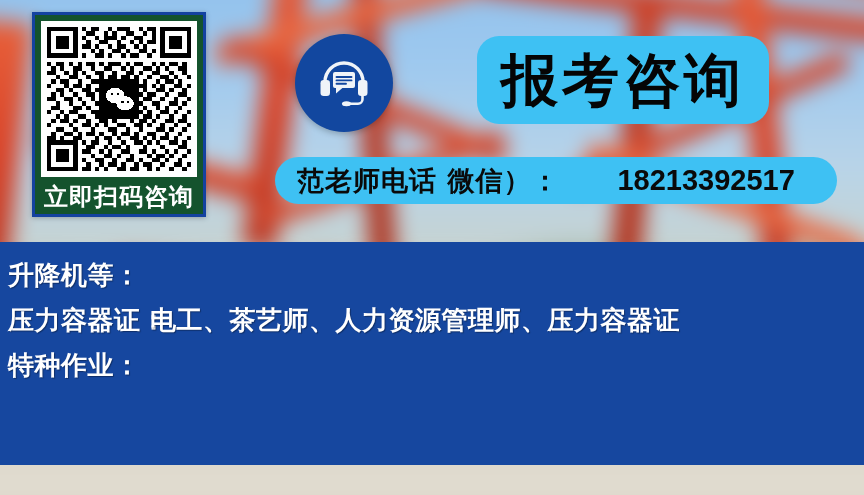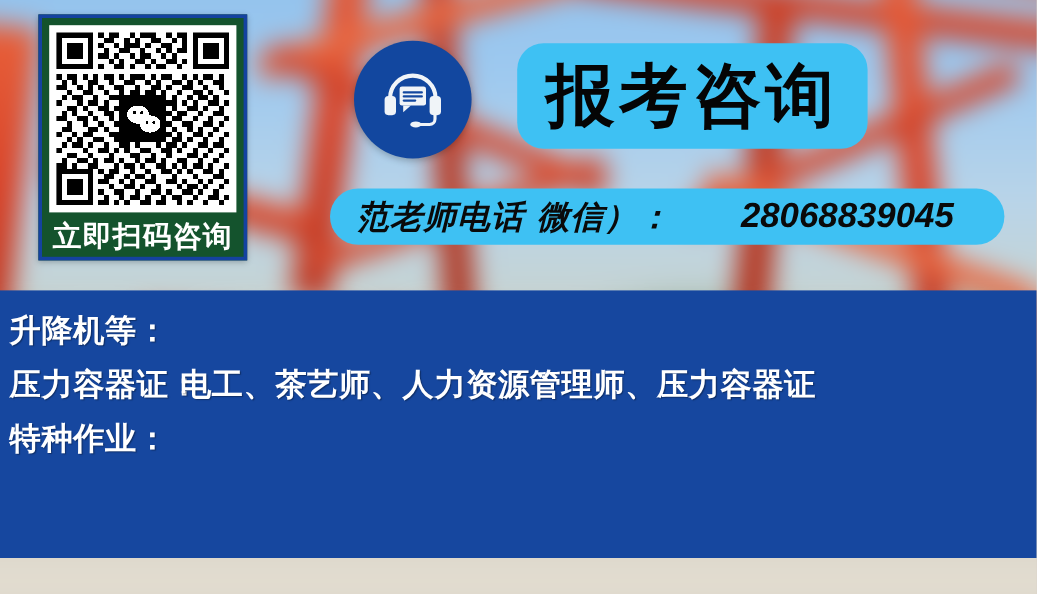--- a/index.html
+++ b/index.html
@@ -114,21 +114,21 @@
     display: flex;
     align-items: center;
     justify-content: center;
     box-shadow: 0 2px 6px rgba(0,0,0,.25);
   }
   .headset-circle svg { display: block; }
 
   
   .title-pill {
     position: absolute;
-    left: 431px;
+    left: 477px;
     top: 36px;
     width: 292px;
     height: 88px;
     background: #3ec1f3;
     border-radius: 22px;
     display: flex;
     align-items: center;
     justify-content: center;
   }
   .title-pill-text {
@@ -146,21 +146,20 @@
     left: 275px;
     top: 157px;
     width: 562px;
     height: 47px;
     background: #3ec1f3;
     border-radius: 24px;
     display: flex;
     align-items: center;
     box-sizing: border-box;
     padding: 0 22px;
-    font-style: italic;
   }
   .phone-label {
     color: #0a0a0a;
     font-size: 27px;
     font-weight: bold;
     letter-spacing: 1px;
     font-family: "DejaVu Sans", "Liberation Sans", sans-serif;
     white-space: nowrap;
   }
   .phone-number {
@@ -583,21 +582,21 @@
       </g>
     </svg>
   </div>
 
   <div class="title-pill">
     <span class="title-pill-text">报考咨询</span>
   </div>
 
   <div class="phone-pill">
     <span class="phone-label">范老师电话 微信）：</span>
-    <span class="phone-number">28068839045</span>
+    <span class="phone-number">18213392517</span>
   </div>
 
   <div class="footer">
     <div class="footer-rows">
 
 
       <div class="footer-row">
         <span class="footer-label">升降机等：</span>
       </div>
 

